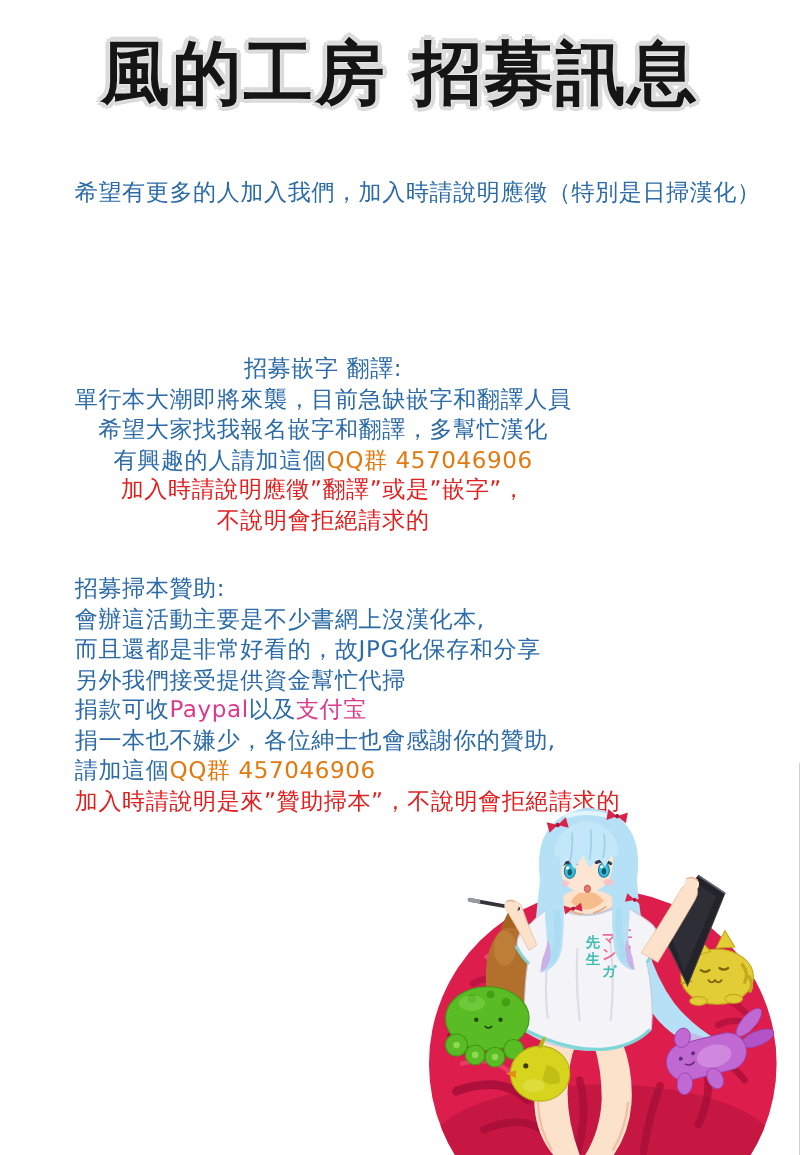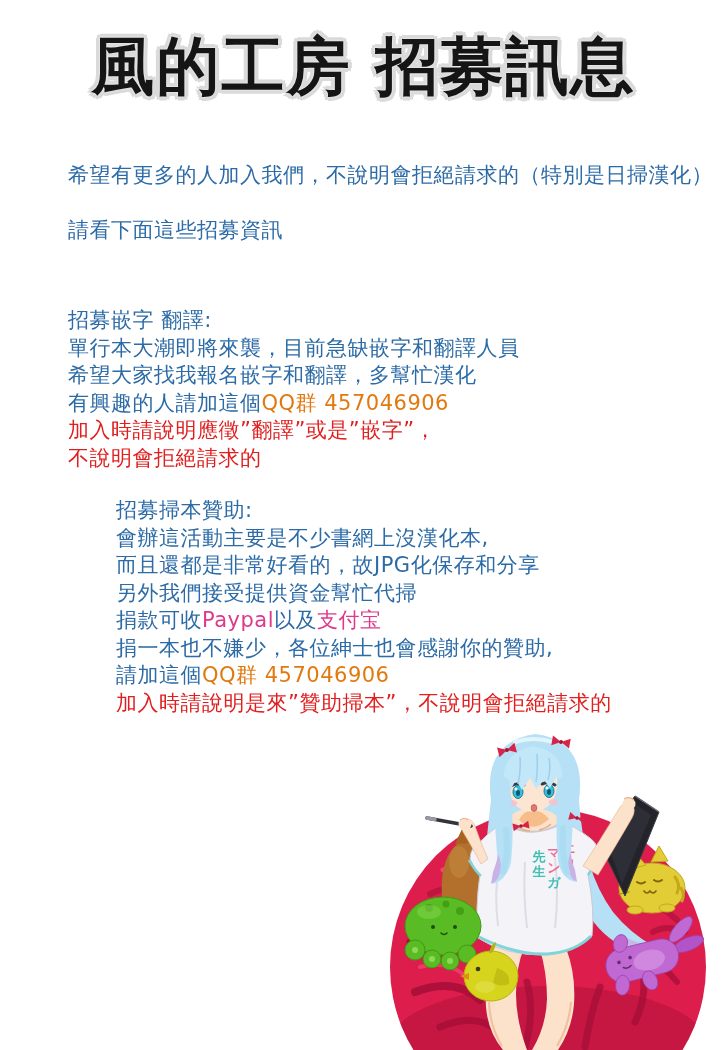--- a/index.html
+++ b/index.html
@@ -32,22 +32,22 @@
     position:absolute;
     left:68px;
     font-size:21px;
     line-height:27.5px;
     letter-spacing:0.5px;
     font-weight:500;
     white-space:pre;
   }
   .para-0{top:162px;}
   .para-1{top:217px;}
-  .para-2{top:307px;}
-  .para-3{top:497px;margin-left:48px;}
+  .para-2{top:322px;text-align:center;}
+  .para-3{top:522px;}
   .line{height:27.5px;}
   .illustration{
     position:absolute;
     left:385px;top:712px;
     width:342px;height:338px;
     overflow:hidden;
   }
   .shirt-char{
     font-size:13px;
     font-weight:bold;
@@ -56,22 +56,22 @@
   }
 </style>
 </head>
 <body>
 
 <div class="page">
 
   <h1 class="title">風的工房 招募訊息</h1>
 
   <div class="body-text">
-      <div class="para para-0"><div class="line"><span style="color: rgb(44, 107, 166);">希望有更多的人加入我們，不說明會拒絕請求的（特別是日掃漢化）</span></div></div>
-      <div class="para para-1"><div class="line"><span style="color: rgb(44, 107, 166);">請看下面這些招募資訊</span></div></div>
+      <div class="para para-0"><div class="line"><span style="color: rgb(44, 107, 166);">希望有更多的人加入我們，加入時請說明應徵（特別是日掃漢化）</span></div></div>
+      <div class="para para-1"></div>
       <div class="para para-2"><div class="line"><span style="color: rgb(44, 107, 166);">招募嵌字 翻譯:</span></div><div class="line"><span style="color: rgb(44, 107, 166);">單行本大潮即將來襲，目前急缺嵌字和翻譯人員</span></div><div class="line"><span style="color: rgb(44, 107, 166);">希望大家找我報名嵌字和翻譯，多幫忙漢化</span></div><div class="line"><span style="color: rgb(44, 107, 166);">有興趣的人請加這個</span><span style="color: rgb(226, 121, 15);">QQ群 457046906</span></div><div class="line"><span style="color: rgb(224, 31, 31);">加入時請說明應徵”翻譯”或是”嵌字”，</span></div><div class="line"><span style="color: rgb(224, 31, 31);">不說明會拒絕請求的</span></div></div>
       <div class="para para-3"><div class="line"><span style="color: rgb(44, 107, 166);">招募掃本贊助:</span></div><div class="line"><span style="color: rgb(44, 107, 166);">會辦這活動主要是不少書網上沒漢化本,</span></div><div class="line"><span style="color: rgb(44, 107, 166);">而且還都是非常好看的，故JPG化保存和分享</span></div><div class="line"><span style="color: rgb(44, 107, 166);">另外我們接受提供資金幫忙代掃</span></div><div class="line"><span style="color: rgb(44, 107, 166);">捐款可收</span><span style="color: rgb(221, 58, 140);">Paypal</span><span style="color: rgb(44, 107, 166);">以及</span><span style="color: rgb(221, 58, 140);">支付宝</span></div><div class="line"><span style="color: rgb(44, 107, 166);">捐一本也不嫌少，各位紳士也會感謝你的贊助,</span></div><div class="line"><span style="color: rgb(44, 107, 166);">請加這個</span><span style="color: rgb(226, 121, 15);">QQ群 457046906</span></div><div class="line"><span style="color: rgb(224, 31, 31);">加入時請說明是來”贊助掃本”，不說明會拒絕請求的</span></div></div>
     </div>
 
   <div class="illustration">
     <svg width="342" height="338" viewBox="0 0 342 338" xmlns="http://www.w3.org/2000/svg">
       <defs>
         <clipPath id="bagclip">
             <circle cx="163" cy="255" r="158"></circle>
           </clipPath>

